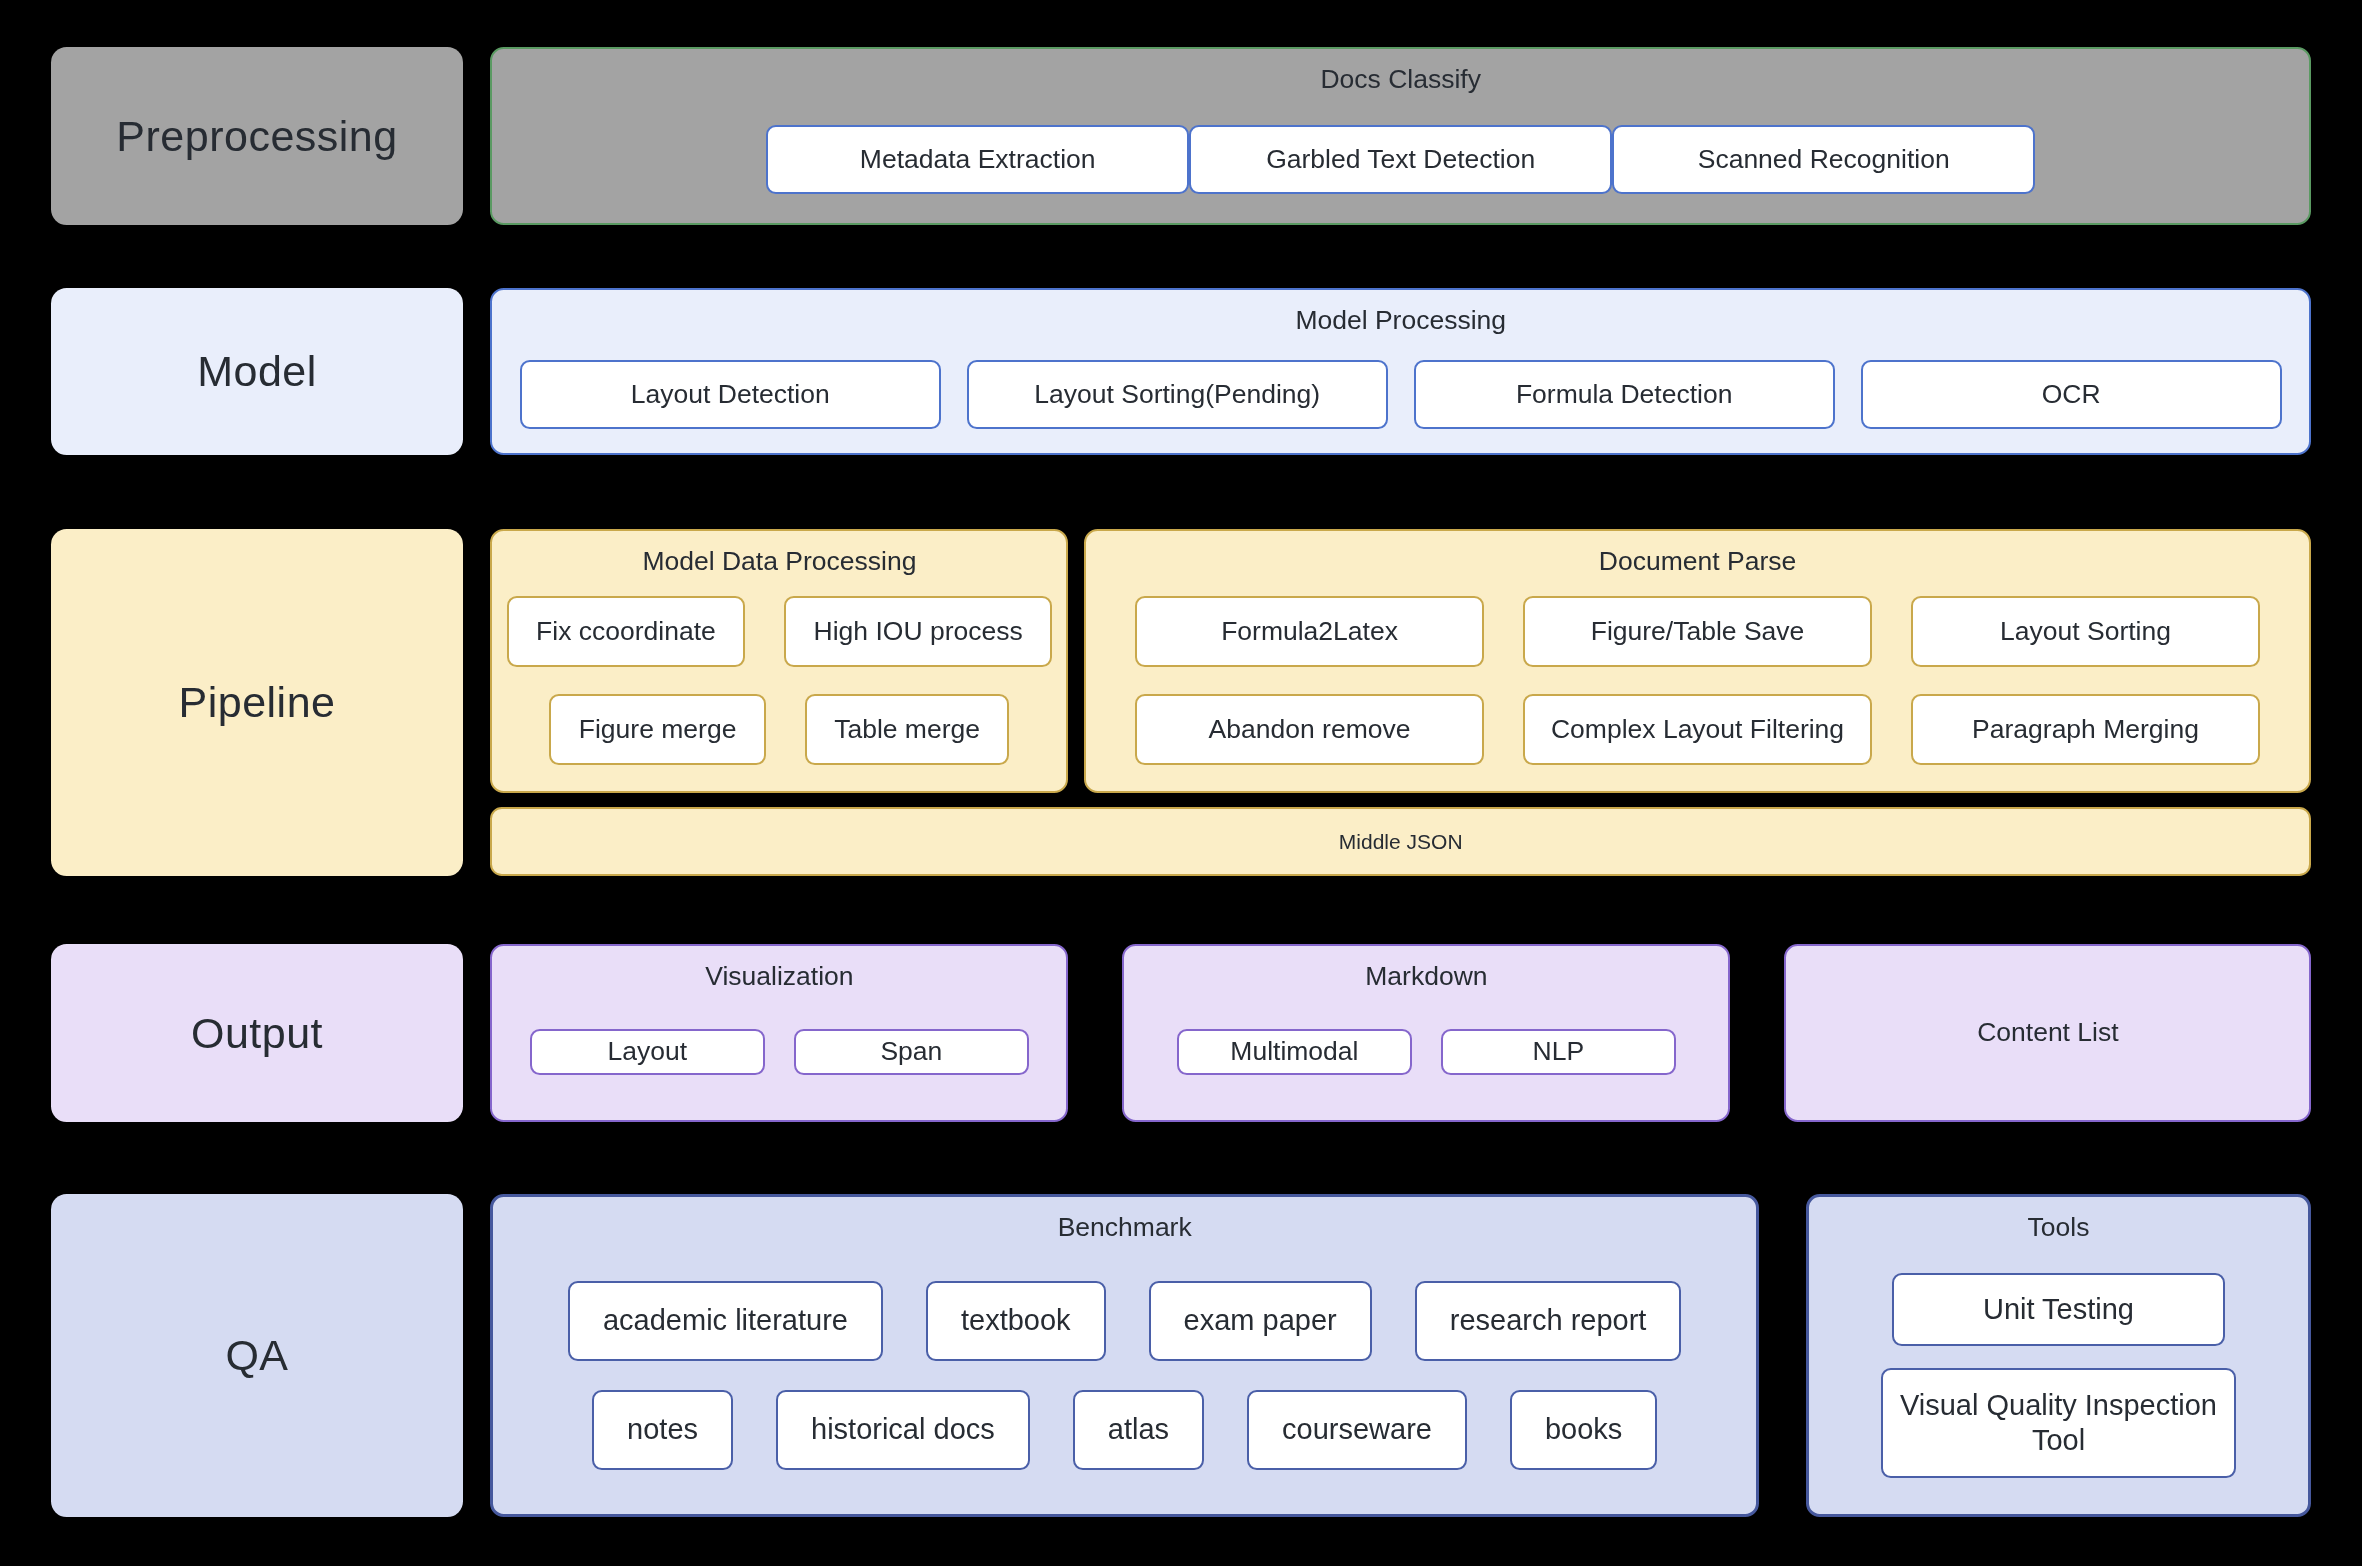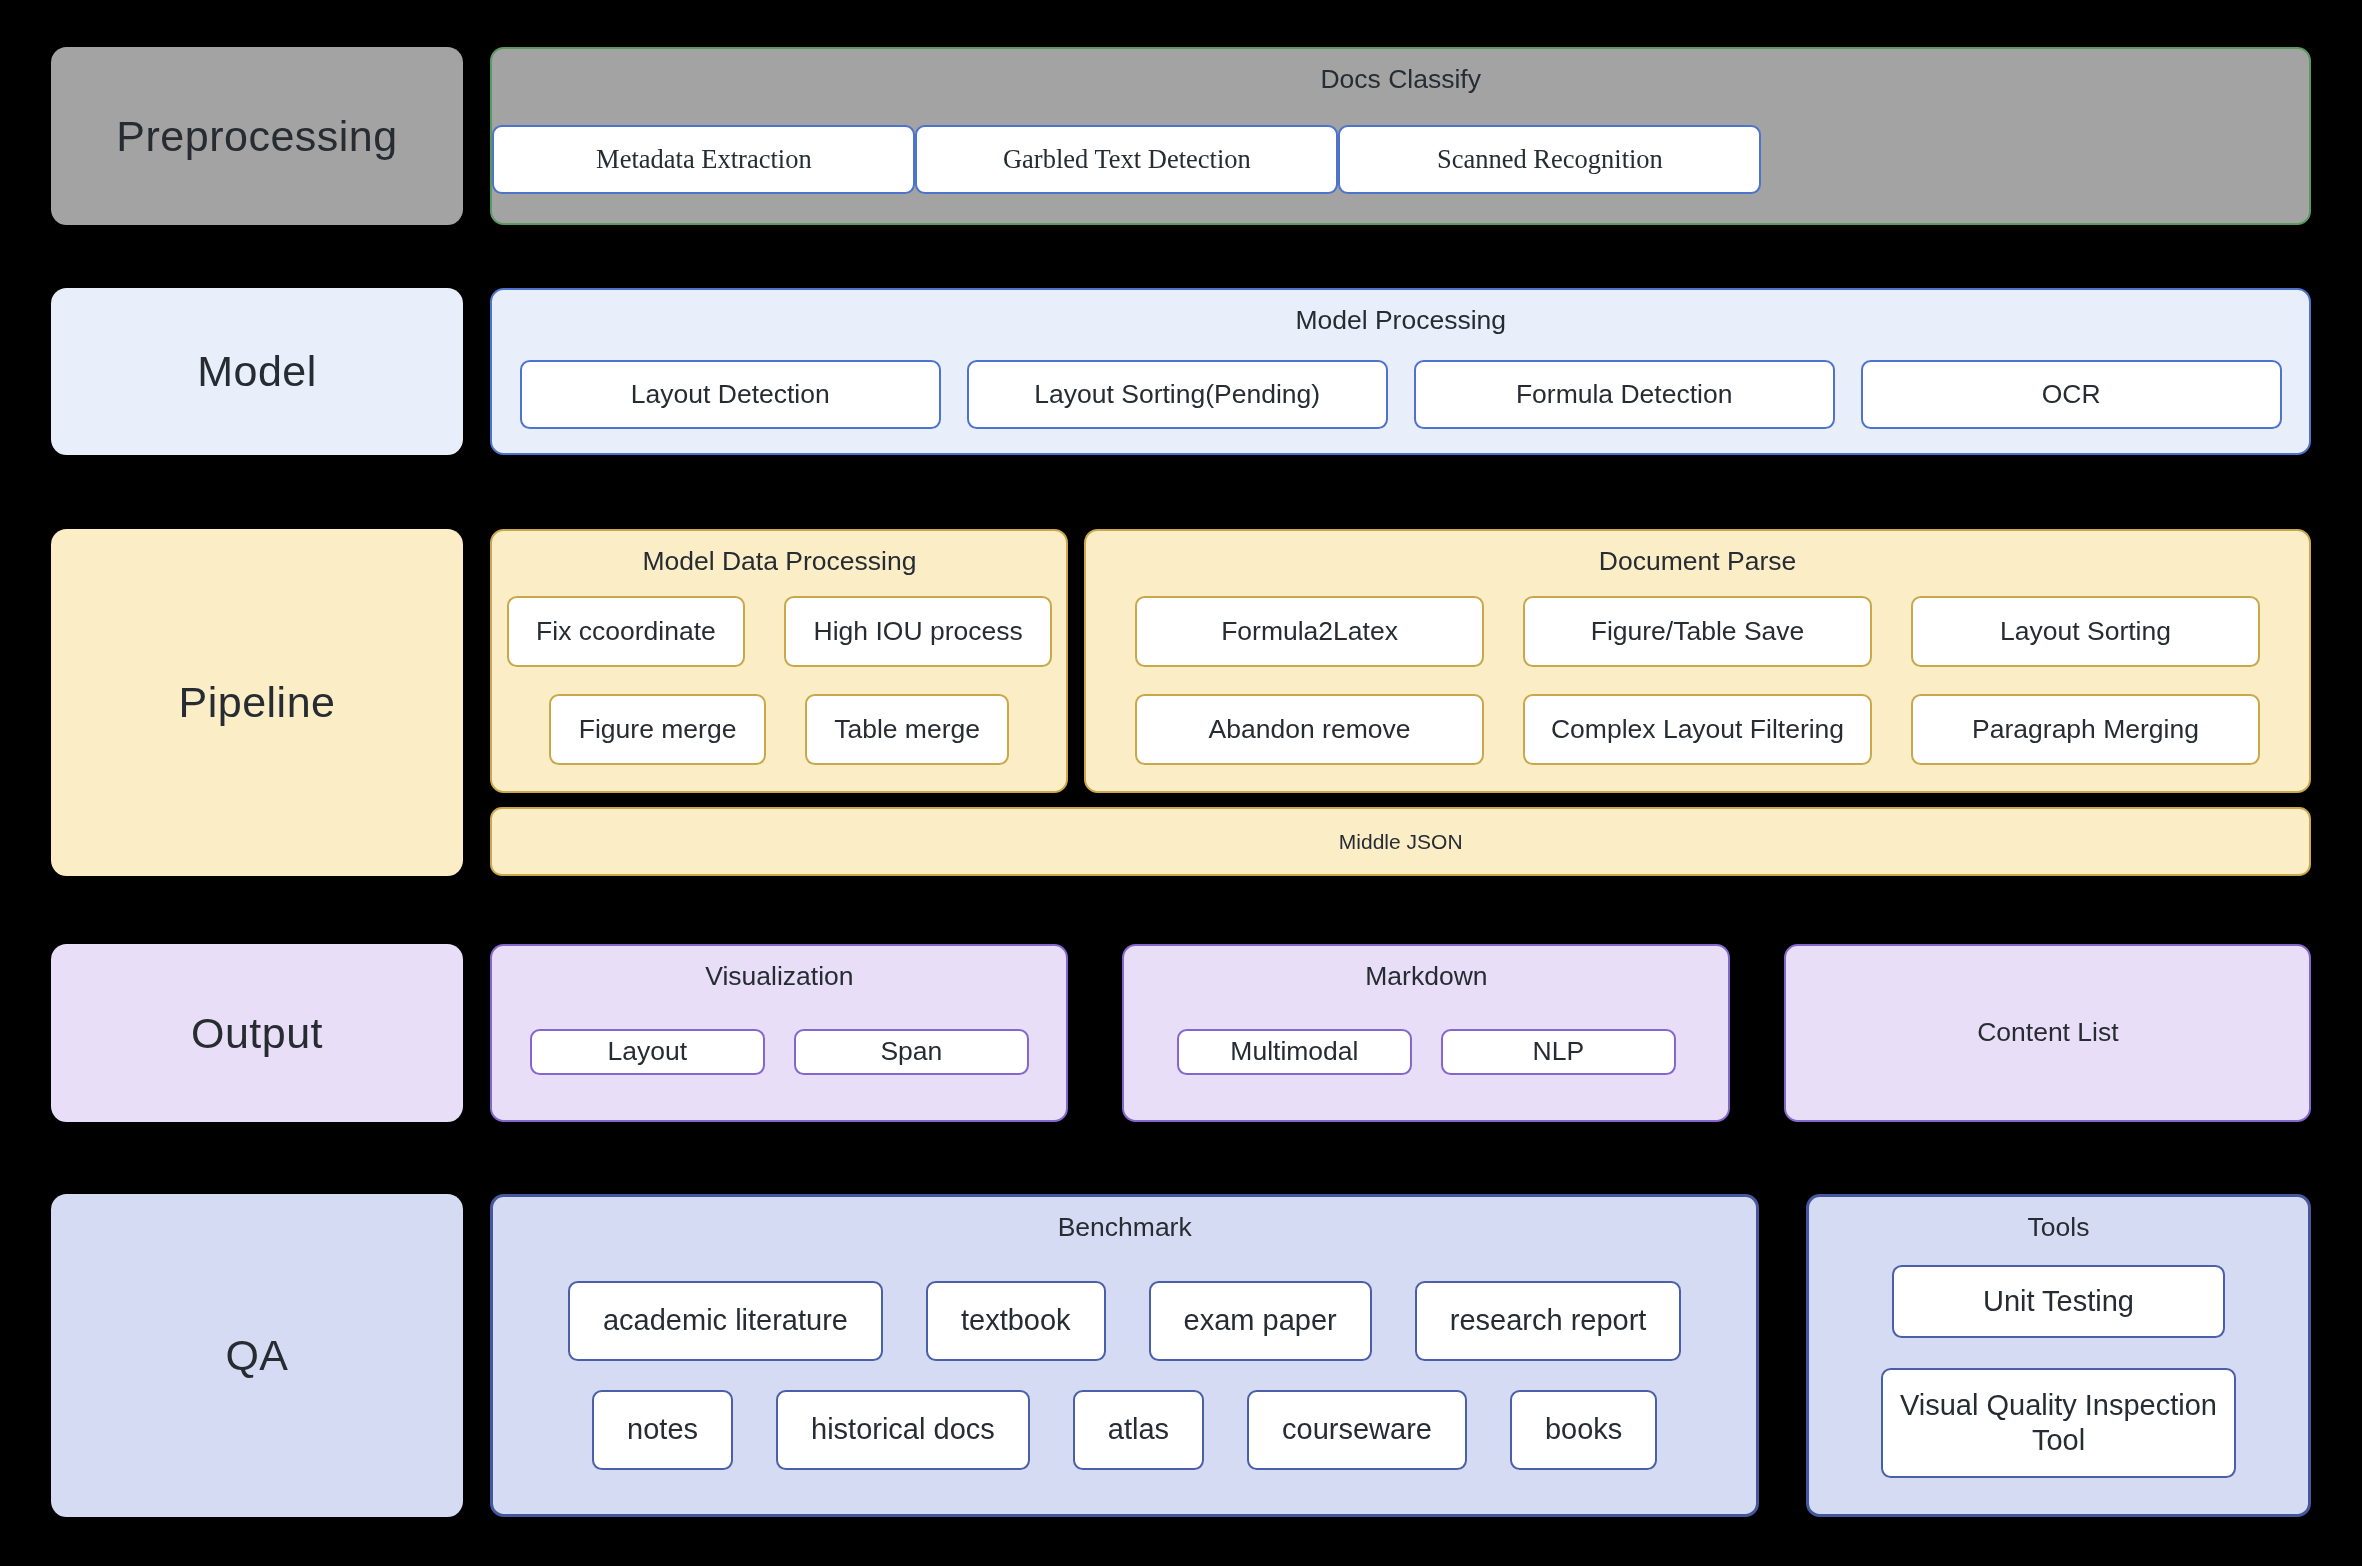--- a/index.html
+++ b/index.html
@@ -41,21 +41,21 @@
   .b-purple{border-color:#8566cc;}
   .b-slate{border-color:#4a5fa8;}
   
   #row-preprocessing{top:47px;height:178px;}
   #row-model{top:288px;height:167px;}
   #row-pipeline{top:529px;height:347px;}
   #row-output{top:944px;height:178px;}
   #row-qa{top:1194px;height:323px;}
   
   #docs-classify{flex:1;}
-  #docs-classify .chip-area{justify-content:flex-start;font-family:Liberation Serif, serif;}
+  #docs-classify .chip-area{justify-content:center;}
   #docs-classify .chip{width:423px;}
   
   #model-processing{flex:1;}
   #model-processing .chip-area{justify-content:space-between;padding:0 27.4px;}
   #model-processing .chip{width:421px;}
   
   .pipeline-col{flex:1;display:flex;flex-direction:column;}
   .pipeline-top{height:265px;display:flex;gap:15.7px;}
   #model-data-processing{width:578px;}
   #document-parse{flex:1;}
@@ -78,21 +78,21 @@
   
   #row-qa .content{gap:47px;}
   #benchmark{flex:1;}
   #tools{width:505px;}
   #benchmark .chip-stack{gap:29px;}
   #benchmark .chip-row{gap:43px;}
   #benchmark .chip{height:80px;font-size:29px;padding:0 33px;}
   #tools .chip-stack{gap:22px;align-items:flex-end;}
   #tools .chip{font-size:29px;}
   #chip-unit-testing{width:333px;height:73px;margin:0 auto;}
-  #chip-vqit{width:355px;min-height:110px;height:auto;padding:9.8px 13.7px;margin:8px auto;}
+  #chip-vqit{width:355px;min-height:110px;height:auto;padding:9.8px 13.7px;margin:0 auto;}
 </style>
 </head>
 <body>
 
 <div class="canvas">
 
   <div class="row t-green" id="row-preprocessing">
     <div class="row-label">Preprocessing</div>
     <div class="content">
       <div class="container t-green" id="docs-classify">

